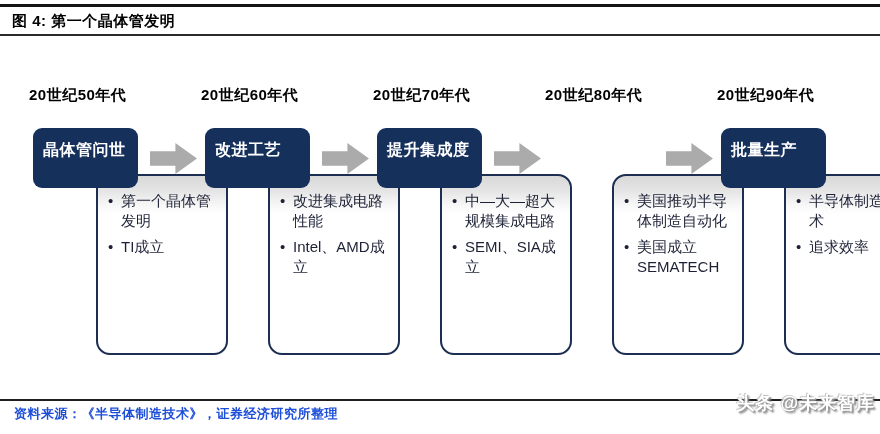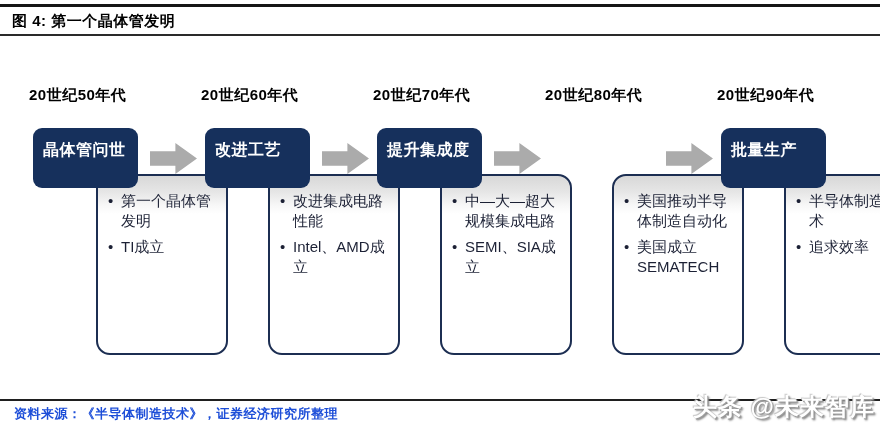--- a/index.html
+++ b/index.html
@@ -39,21 +39,21 @@
   
   .arrow{
     position:absolute;top:143px;width:47px;height:31px;background:#ababab;
     clip-path:polygon(0 27%,54% 27%,54% 0,100% 50%,54% 100%,54% 73%,0 73%);
   }
 
   
   .source{position:absolute;top:405px;left:14px;font-size:13px;font-weight:bold;color:#1d4ed8;letter-spacing:0.5px;}
   .watermark{
     position:absolute;top:391px;right:5px;z-index:3;white-space:nowrap;
-    font-size:24px;font-weight:bold;color:#ffffff;letter-spacing:1px;
+    font-size:18px;font-weight:bold;color:#ffffff;letter-spacing:1px;
     text-shadow:1px 1px 0 #9a9a9a,2px 2px 2px #808080,-1px -1px 1px #c4c4c4;
   }
 </style>
 </head>
 <body>
 
 <div class="page">
 
   <div class="rule rule-top"></div>
   <div class="fig-title">图 4: 第一个晶体管发明</div>

